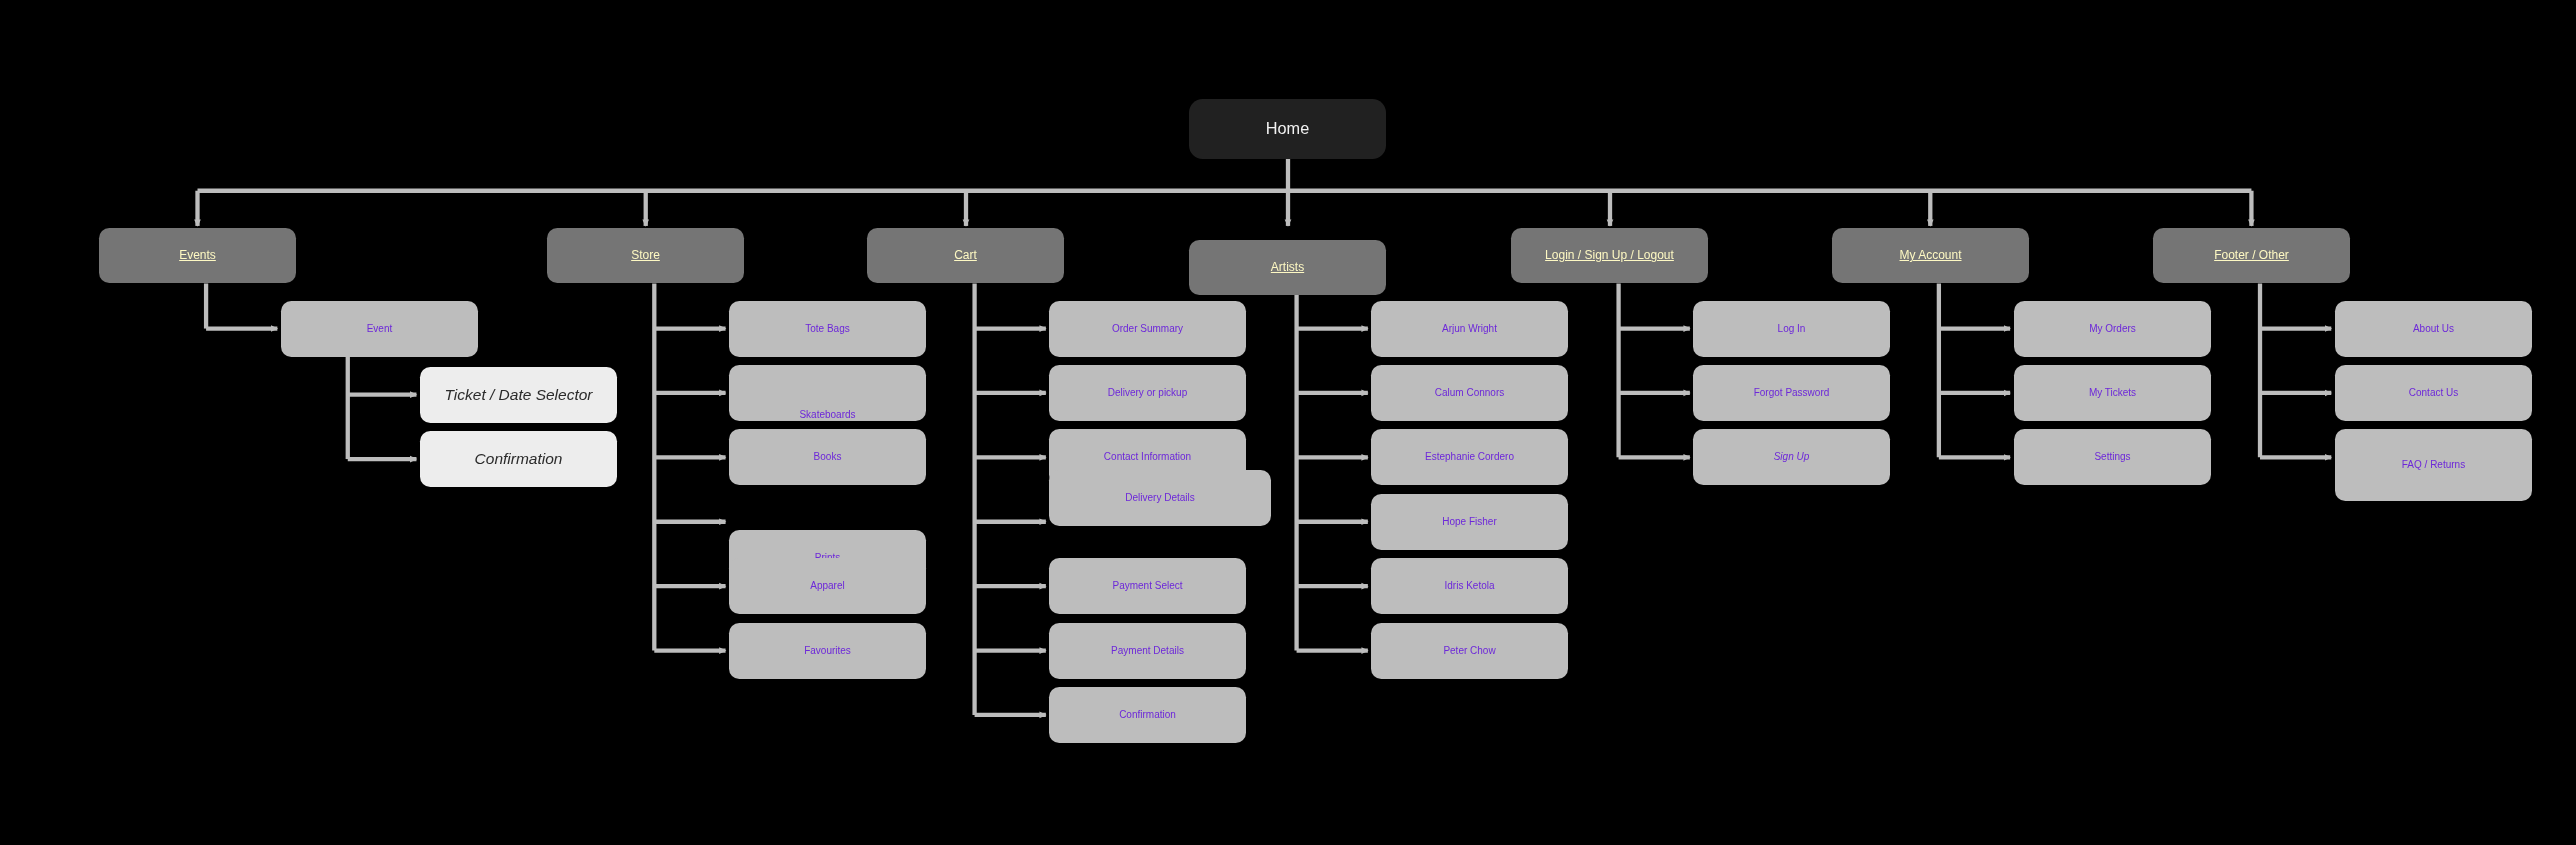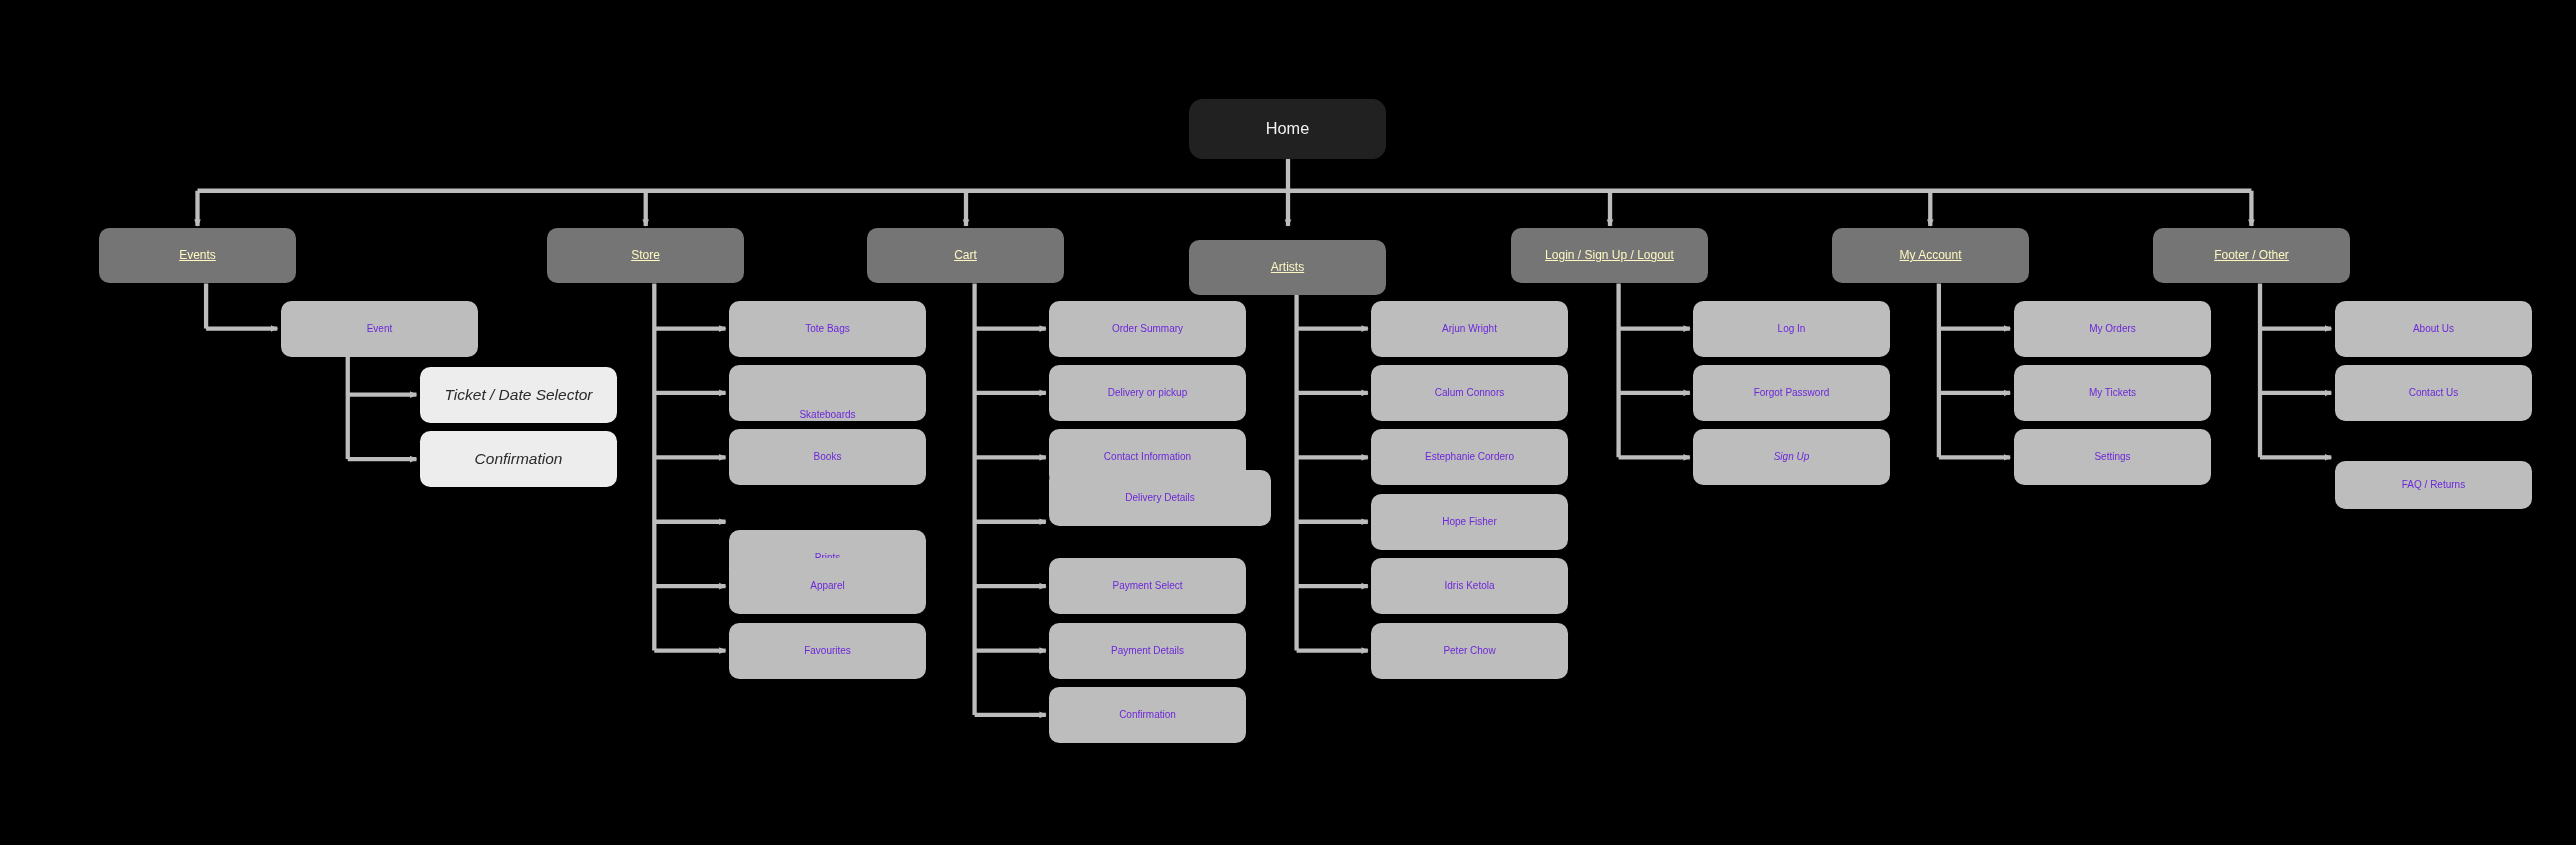--- a/index.html
+++ b/index.html
@@ -223,18 +223,18 @@
       </div>
       <div class="node lvl1" style="left: 2153px; top: 228px; width: 197px; height: 55px;">
         <span>Footer / Other</span>
       </div>
       <div class="node lvl2" style="left: 2335px; top: 301px; width: 197px; height: 56px;">
         <span>About Us</span>
       </div>
       <div class="node lvl2" style="left: 2335px; top: 365px; width: 197px; height: 56px;">
         <span>Contact Us</span>
       </div>
-      <div class="node lvl2" style="left: 2335px; top: 429px; width: 197px; height: 48px; margin-top: 32px;">
+      <div class="node lvl2" style="left: 2335px; top: 429px; width: 197px; height: 72px;">
         <span>FAQ / Returns</span>
       </div>
     </div>
 </div>
 
 
 </body></html>

